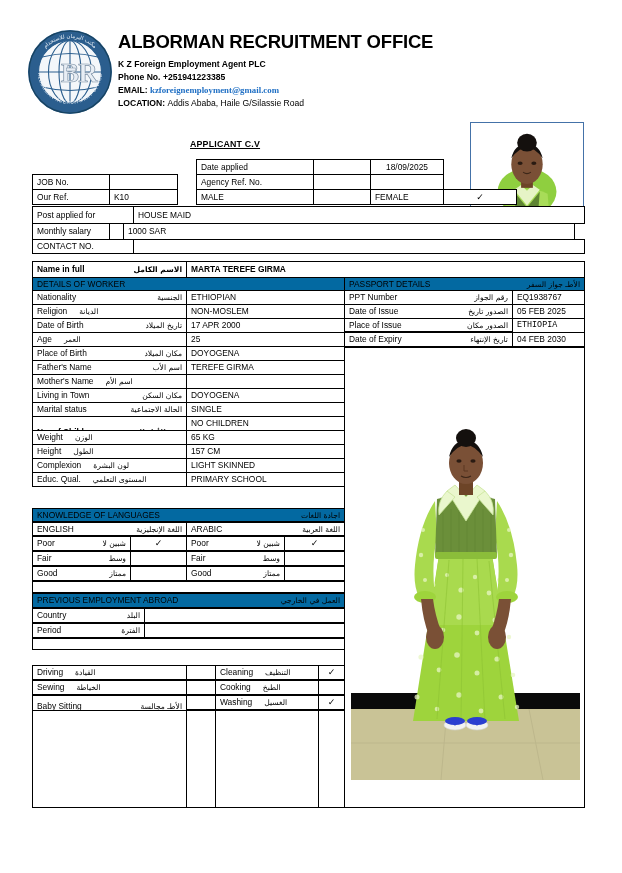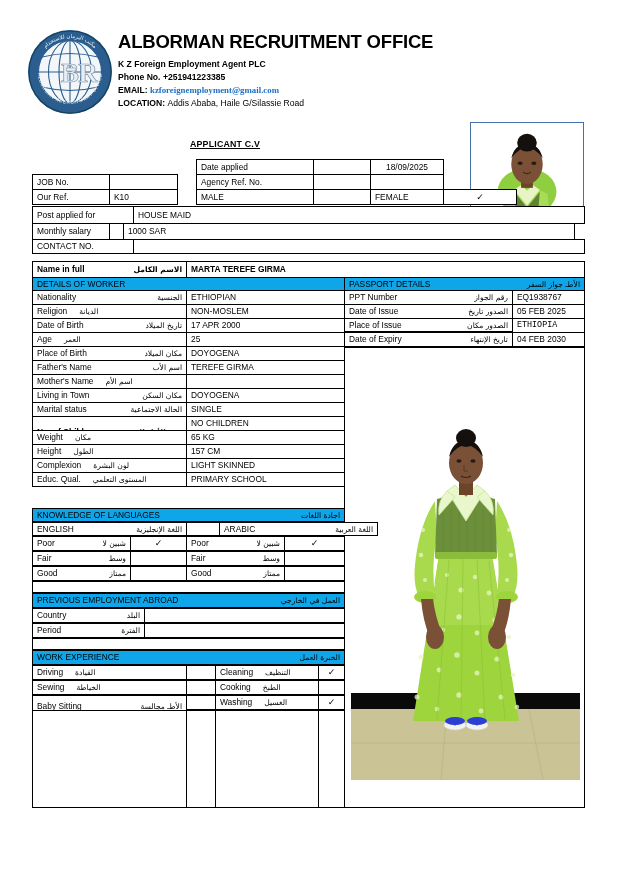--- a/index.html
+++ b/index.html
@@ -41,21 +41,21 @@
     border:1px solid #000;
     font-size:8.4px;
     line-height:1;
     display:flex; align-items:center;
     padding:0 4px;
     background:#fff;
     white-space:nowrap;
   }
   .cell.center { justify-content:center; padding:0; }
   .cell.bold { font-weight:bold; }
-  .cell.shade { background:#0ea5e9; }
+  .cell.shade { background:#0369a1; }
   .ar { font-family:"DejaVu Sans", sans-serif; font-size:7.6px; direction:rtl; }
   .lbl { display:flex; align-items:baseline; width:100%; }
   .lbl .en { }
   .lbl .arx { margin-left:auto; padding-left:6px; }
   .lbl.gap .arx { margin-left:6px; }
   .chk { font-size:9px; }
 
   
   .photo-frame { position:absolute; border:1px solid #4472a8; background:#fff; overflow:hidden; }
   .photo-inner { position:absolute; inset:0; }
@@ -254,21 +254,21 @@
         <span class="lbl">
           <span>No. of Children</span>
           <span class="arx ar">عدد الأطفال</span>
         </span>
       </div>
     <div class="cell" style="left:186px; top:416px; width:159px; height:15px;">NO CHILDREN</div>
 
     <div class="cell" style="left:32px; top:430px; width:155px; height:15px;">
         <span class="lbl gap">
           <span>Weight</span>
-          <span class="arx ar">مكان</span>
+          <span class="arx ar">الوزن</span>
         </span>
       </div>
     <div class="cell" style="left:186px; top:430px; width:159px; height:15px;">65 KG</div>
 
     <div class="cell" style="left:32px; top:444px; width:155px; height:15px;">
         <span class="lbl gap">
           <span>Height</span>
           <span class="arx ar">الطول</span>
         </span>
       </div>
@@ -463,21 +463,21 @@
     </div>
   <div class="cell center chk" style="left:130px; top:551px; width:57px; height:15px;"></div>
   <div class="cell" style="left:32px; top:566px; width:99px; height:15px;">
       <span class="lbl">
         <span>Good</span>
         <span class="arx ar">ممتاز</span>
       </span>
     </div>
   <div class="cell center chk" style="left:130px; top:566px; width:57px; height:15px;"></div>
 
-  <div class="cell" style="left:186px; top:522px; width:159px; height:14px;margin-left:33px;">
+  <div class="cell" style="left:186px; top:522px; width:159px; height:14px;">
     <span class="lbl">
       <span>ARABIC</span>
       <span class="arx ar">اللغة العربية</span>
     </span>
   </div>
   <div class="cell" style="left:186px; top:536px; width:99px; height:15px;">
       <span class="lbl">
         <span>Poor</span>
         <span class="arx ar">شبين لا</span>
       </span>
@@ -516,26 +516,20 @@
   <div class="cell" style="left:32px; top:623px; width:113px; height:15px;">
       <span class="lbl">
         <span>Period</span>
         <span class="arx ar">الفترة</span>
       </span>
     </div>
   <div class="cell" style="left:144px; top:623px; width:201px; height:15px;"></div>
 
   <div class="cell" style="left:32px; top:638px; width:313px; height:12px;"></div>
 
-  <div class="cell shade" style="left:32px; top:650px; width:313px; height:15px;">
-    <span class="lbl">
-      <span>WORK EXPERIENCE</span>
-      <span class="arx ar">الخبرة العمل</span>
-    </span>
-  </div>
 
   <div class="cell" style="left:32px; top:665px; width:155px; height:15px;">
       <span class="lbl gap">
         <span>Driving</span>
         <span class="arx ar">القيادة</span>
       </span>
     </div>
   <div class="cell center chk" style="left:186px; top:665px; width:30px; height:15px;"></div>
   <div class="cell" style="left:215px; top:665px; width:104px; height:15px;">
       <span class="lbl gap">

